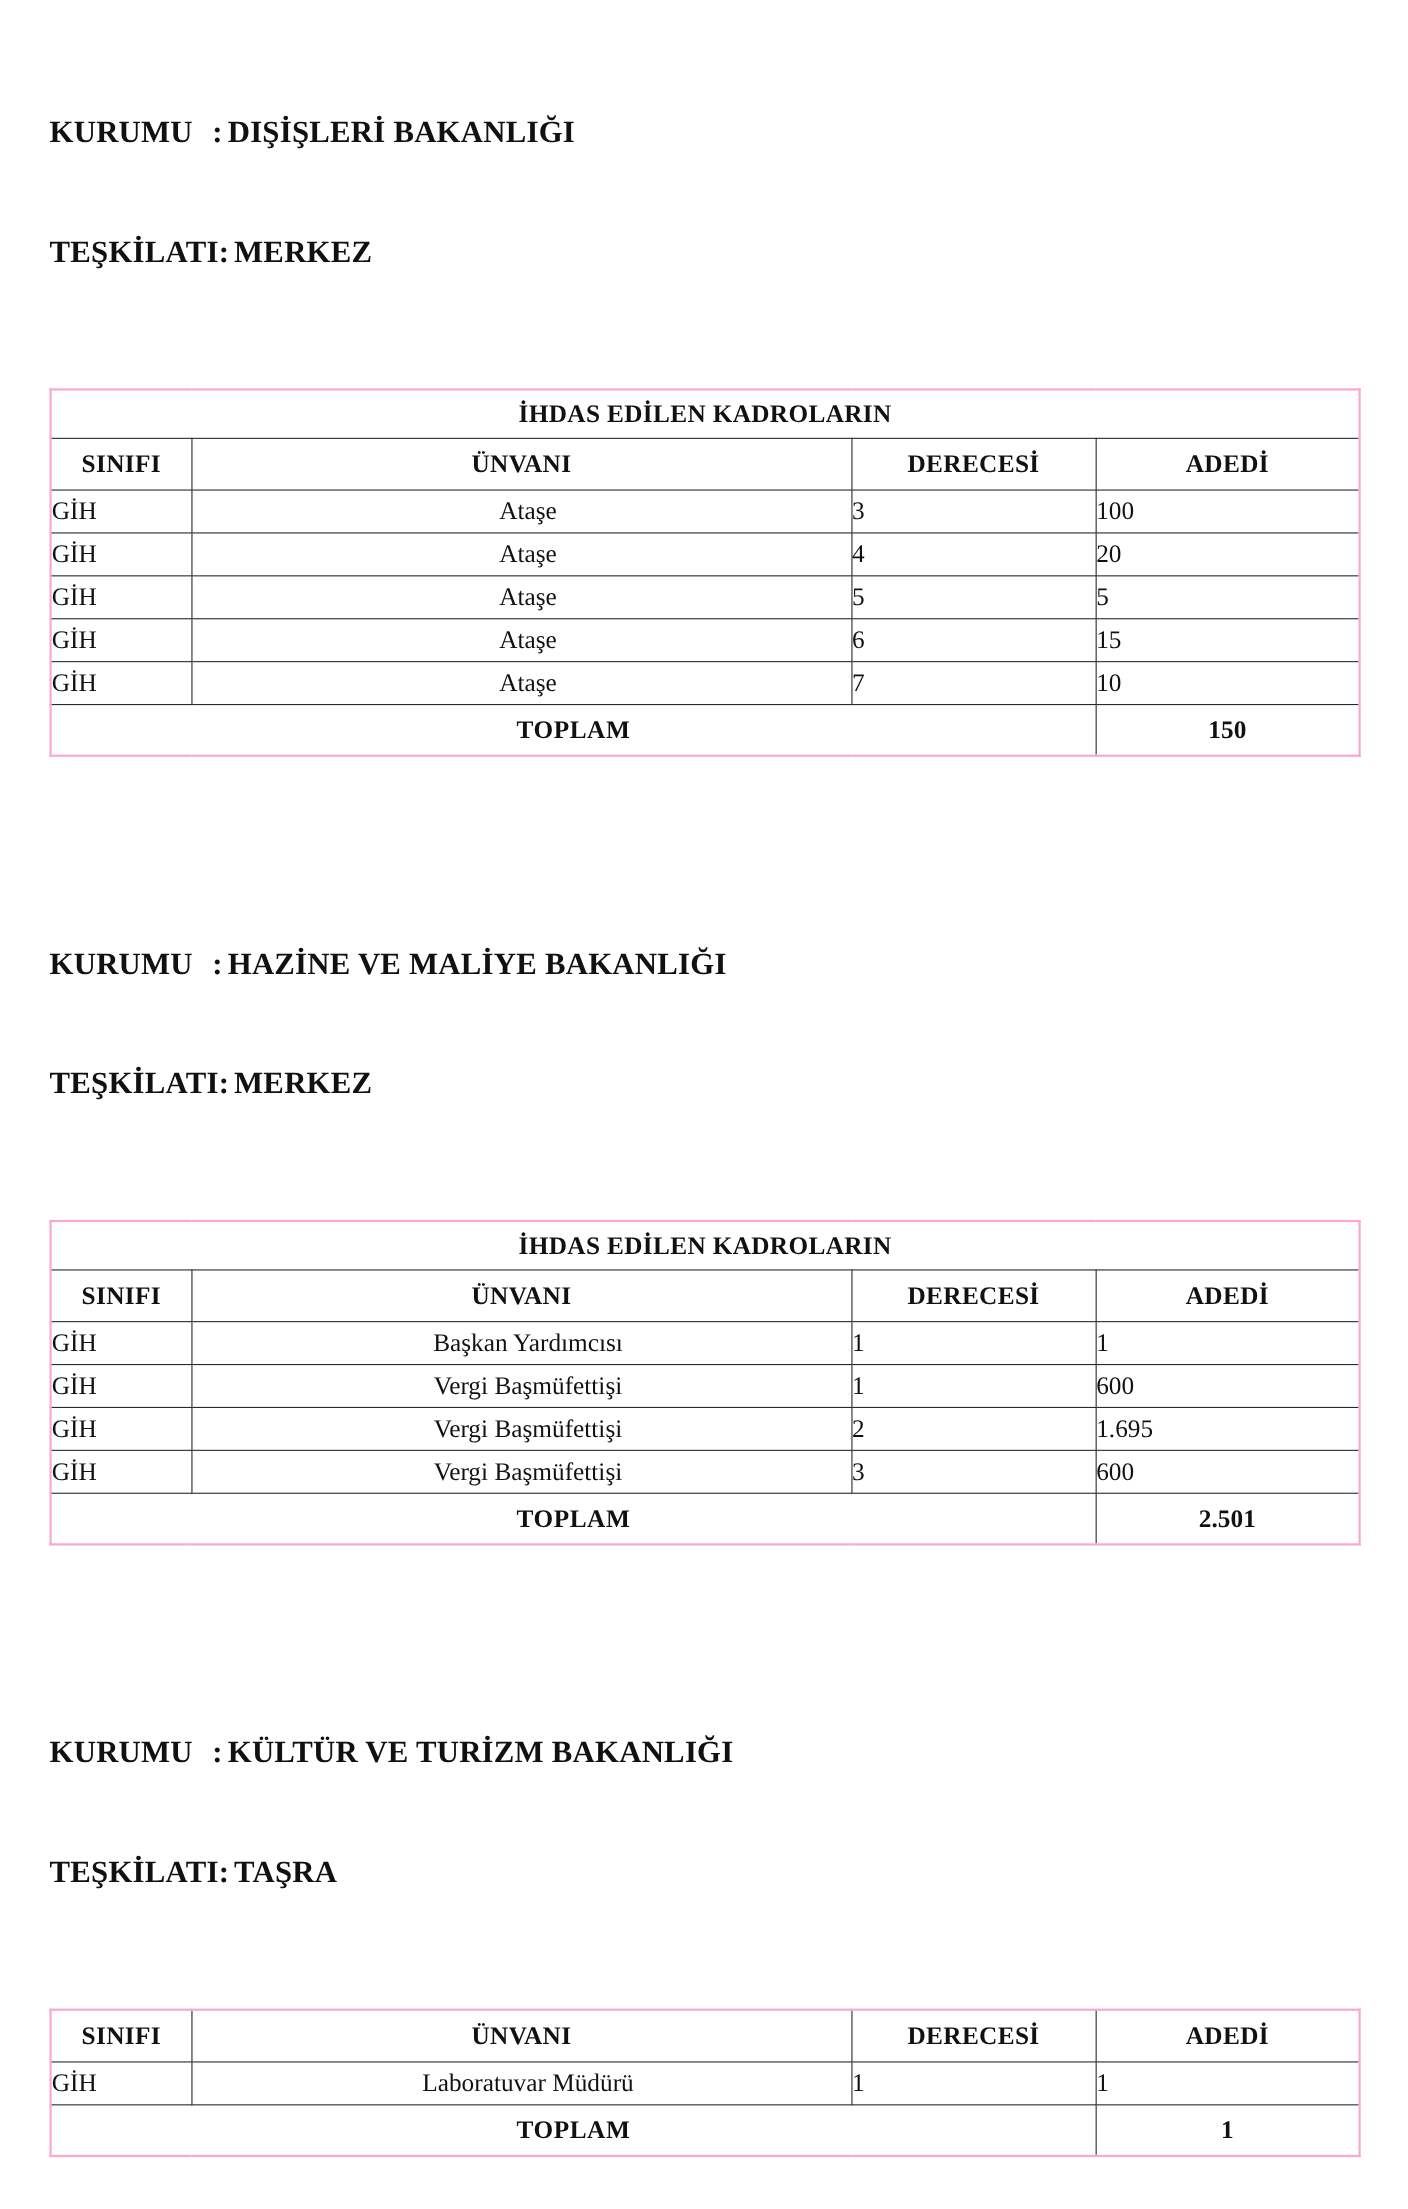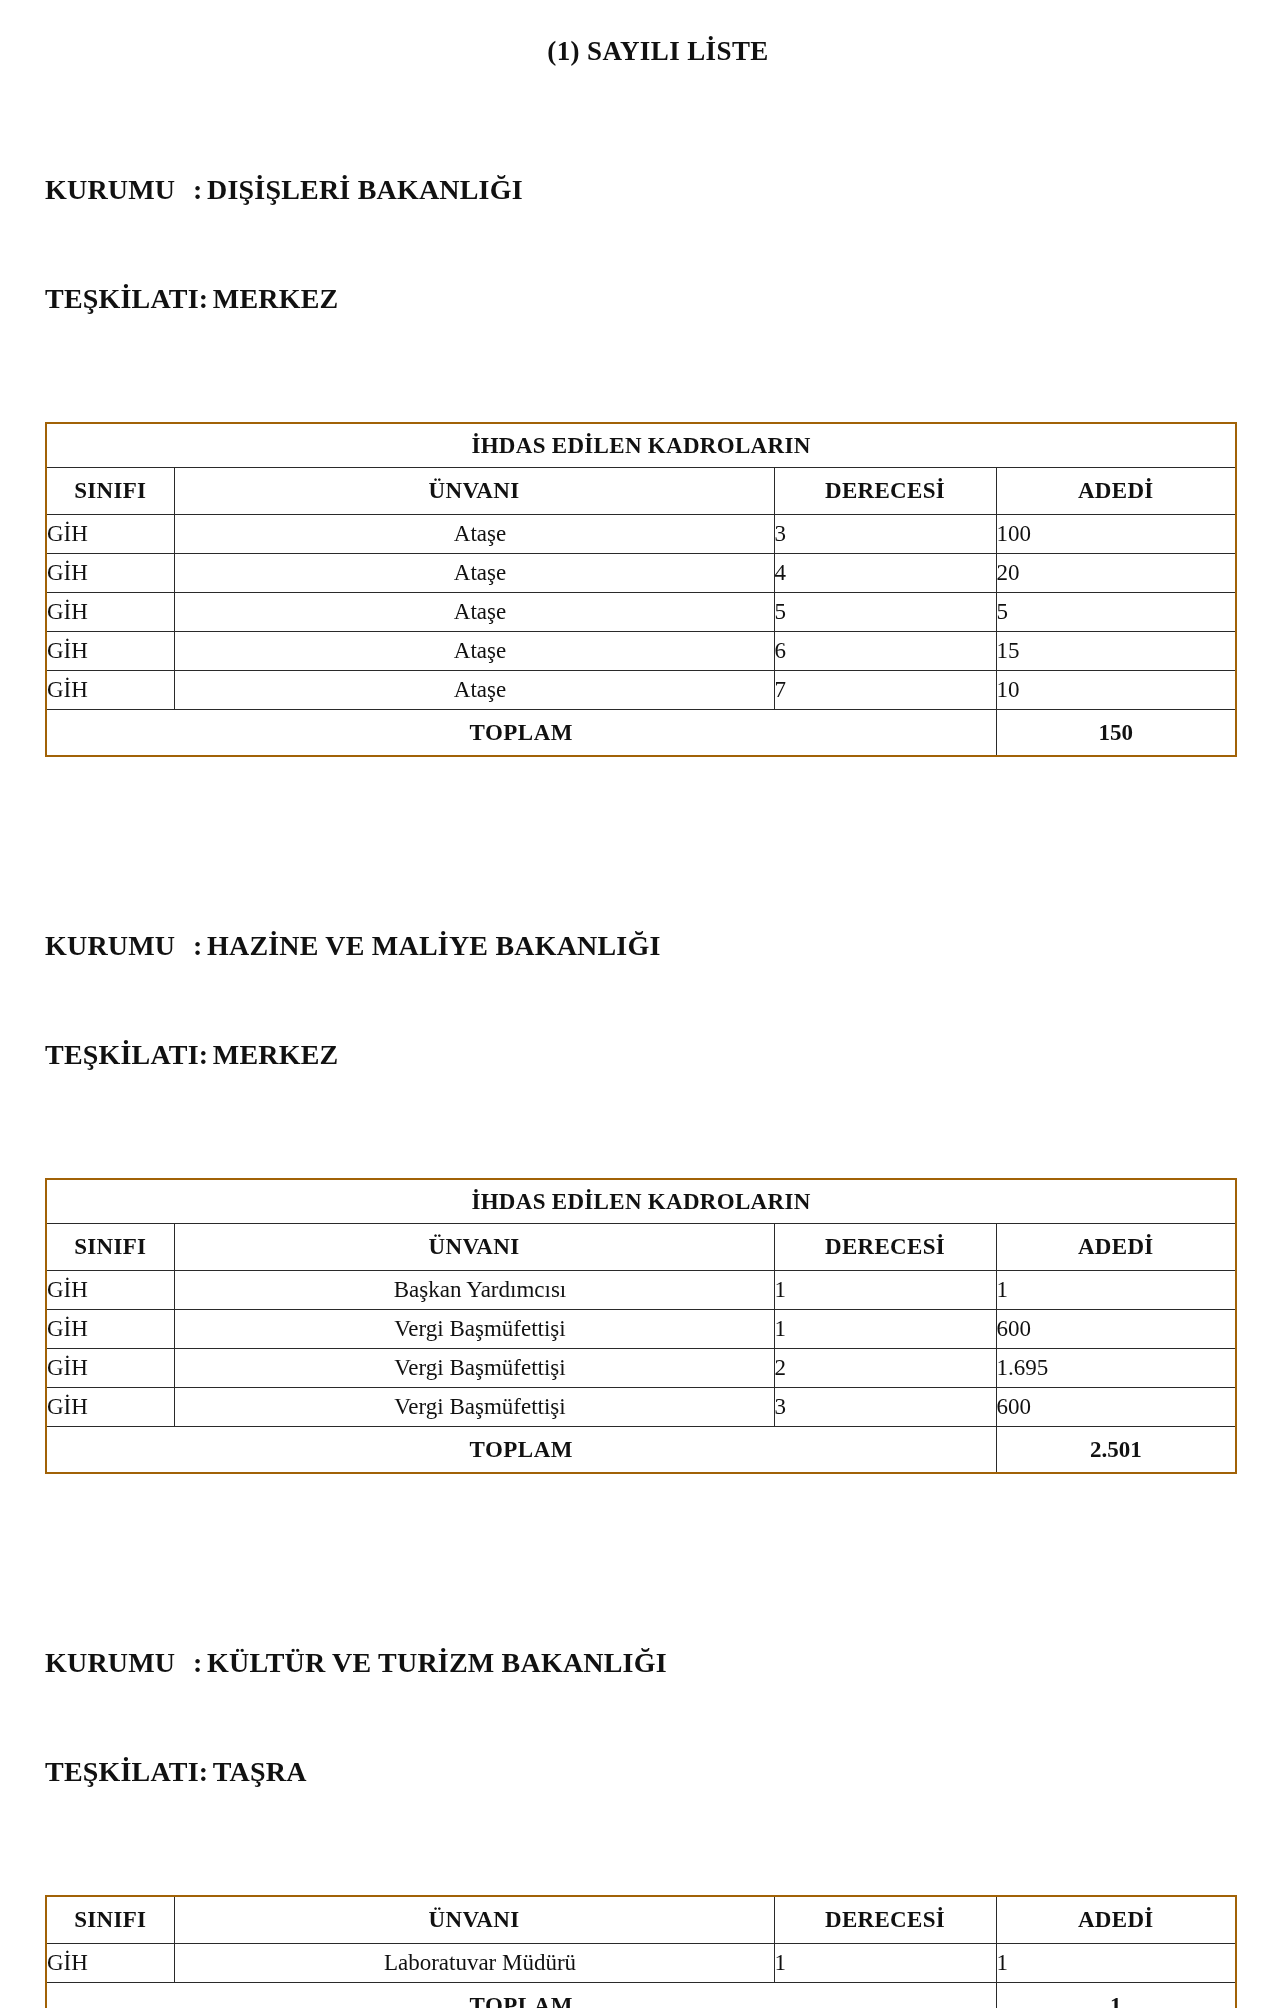--- a/index.html
+++ b/index.html
@@ -56,21 +56,21 @@
     display: inline-block;
     width: 14px;
   }
   .meta-value { }
 
   table.kadro {
     border-collapse: collapse;
     width: 1190px;
     margin-top: 32px;
     table-layout: fixed;
-    border: 2px solid #a16207;
+    border: 2px solid #f9a8d4;
   }
   table.kadro td,
   table.kadro th {
     border: 1px solid #2a2a2a;
     padding: 0;
     vertical-align: middle;
     font-size: 23px;
   }
   .col-sinifi  { width: 128px; }
   .col-unvani  { width: 600px; }
@@ -114,21 +114,20 @@
     font-size: 24px;
     height: 45px;
     line-height: 45px;
   }
 </style>
 </head>
 <body>
 
 <div class="page">
 
-  <div class="doc-title">(1) SAYILI LİSTE</div>
 
   <div class="section section-gap-1">
     <div class="meta">
       <div class="meta-row">
         <span class="meta-label">KURUMU</span>
         <span class="meta-sep">:</span>
         <span class="meta-value">DIŞİŞLERİ BAKANLIĞI</span>
       </div>
       <div class="meta-row">
         <span class="meta-label">TEŞKİLATI</span>

